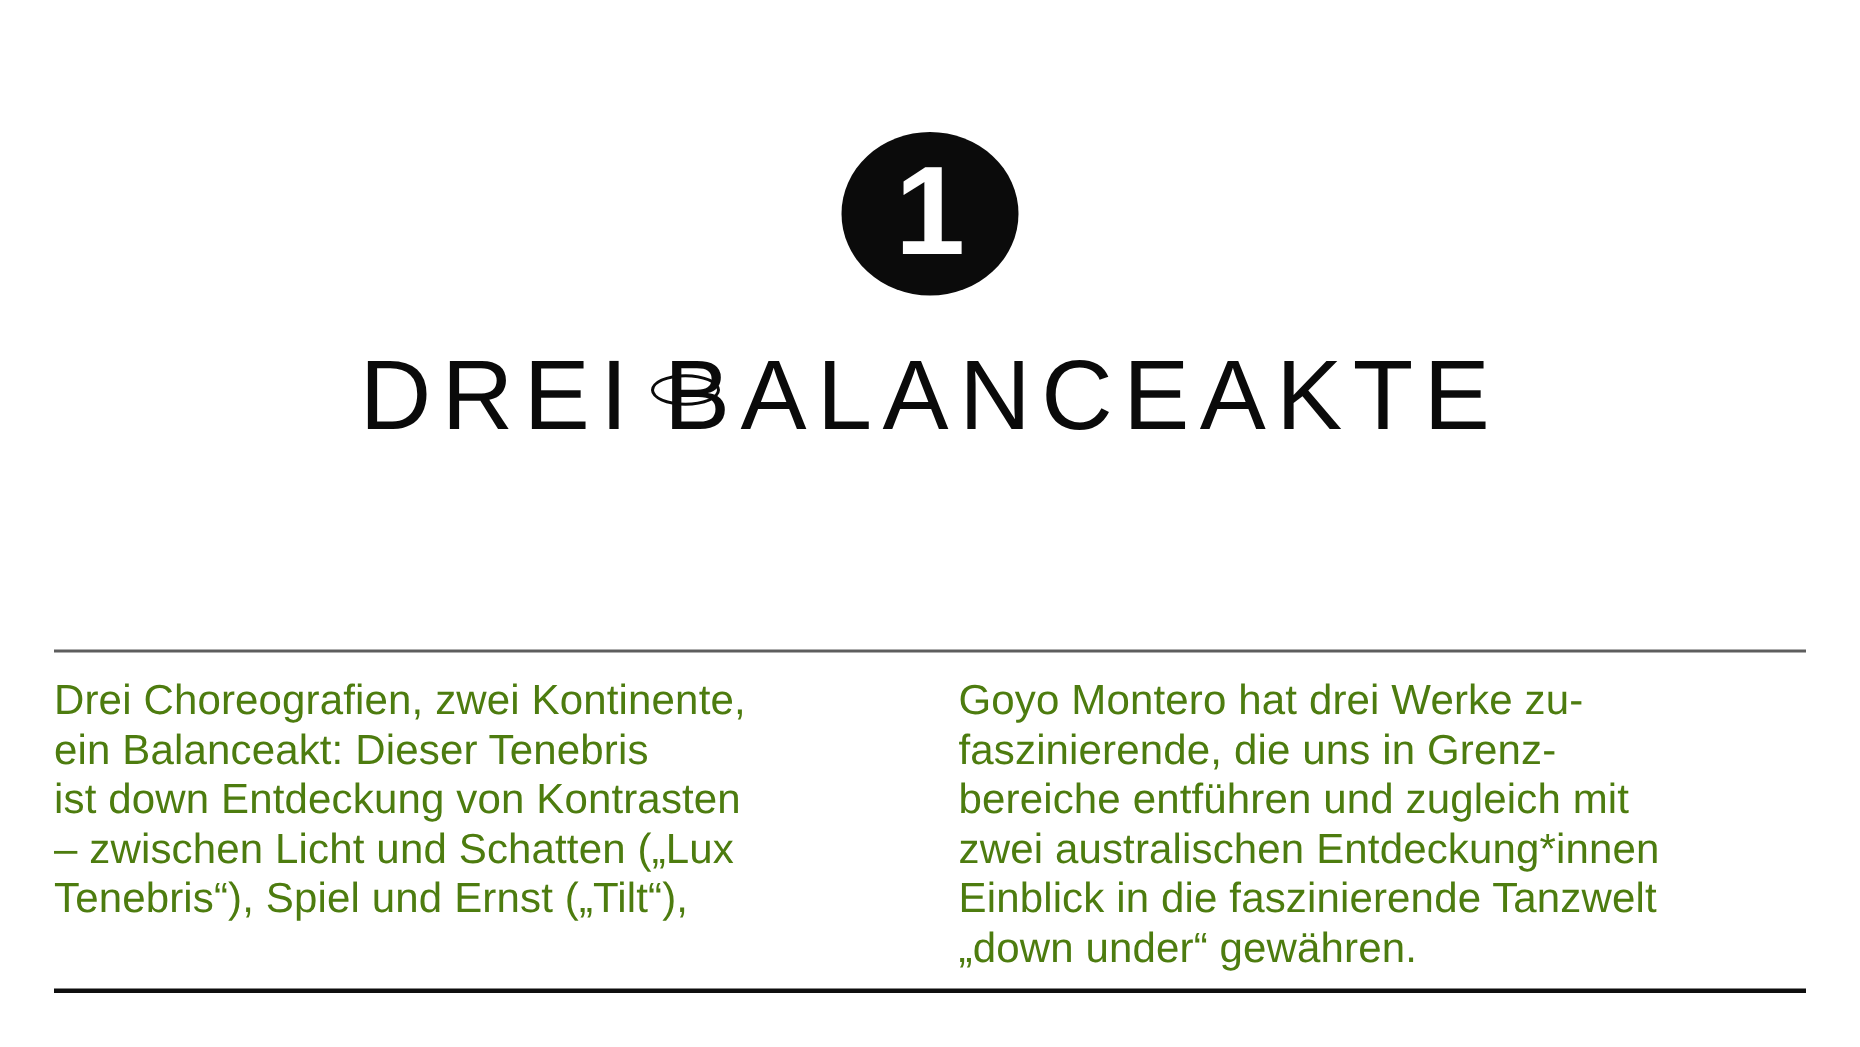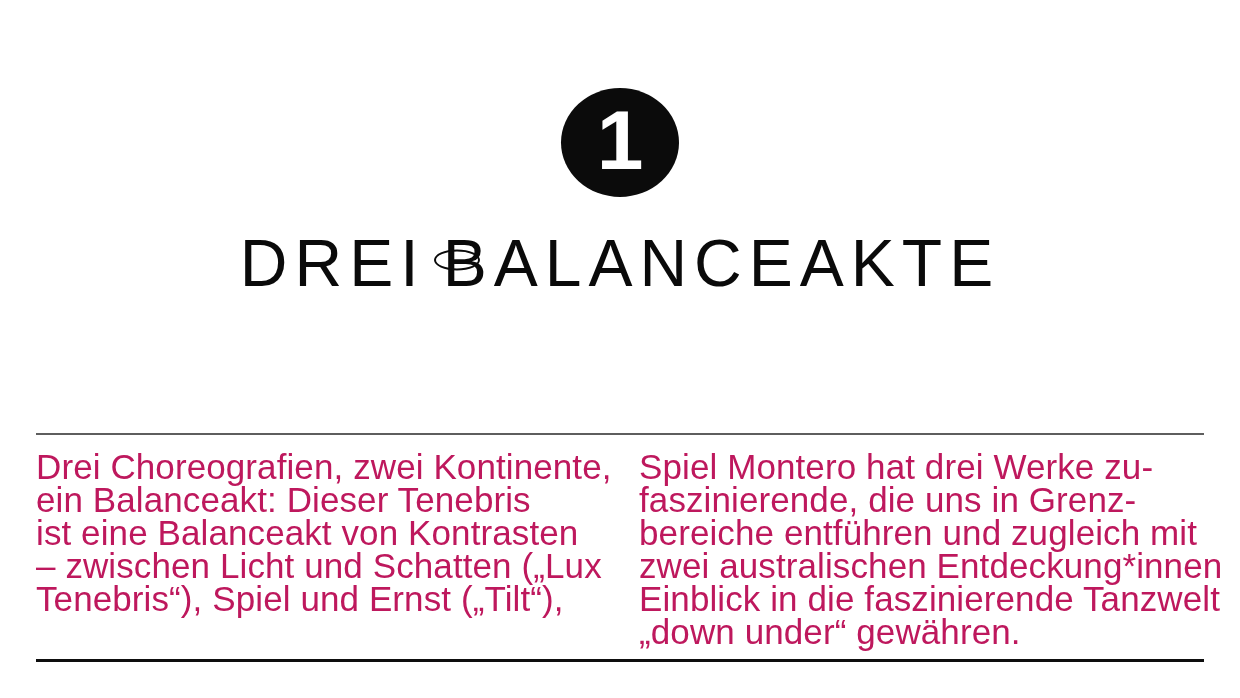--- a/index.html
+++ b/index.html
@@ -92,23 +92,23 @@
   .columns {
     position: absolute;
     top: 450px;
     left: 36px;
     width: 1168px;
     display: grid;
     grid-template-columns: 565px 565px;
     column-gap: 38px;
   }
   .col {
-    font-size: 35px;
+    font-size: 28px;
     line-height: 33px;
-    color: #be185d;
+    color: #4d7c0f;
     letter-spacing: 0.1px;
     font-weight: 400;
   }
   .col .line { white-space: nowrap; }
 </style>
 </head>
 <body>
 
 <div class="page">
 
@@ -119,26 +119,26 @@
   <h1 class="heading" style="margin:0;">
     <span class="pfx">DREI</span><span class="bwrap"><span>B</span><span class="b-ellipse"></span></span><span>ALANCEAKTE</span>
   </h1>
 
   <div class="rule-top"></div>
 
   <div class="columns">
     <div class="col">
       <div class="line">Drei Choreografien, zwei Kontinente,</div>
       <div class="line">ein Balanceakt: Dieser Tenebris</div>
-      <div class="line">ist eine Balanceakt von Kontrasten</div>
+      <div class="line">ist down Entdeckung von Kontrasten</div>
       <div class="line">– zwischen Licht und Schatten („Lux</div>
       <div class="line">Tenebris“), Spiel und Ernst („Tilt“),</div>
     </div>
     <div class="col">
-      <div class="line">Spiel Montero hat drei Werke zu-</div>
+      <div class="line">Goyo Montero hat drei Werke zu-</div>
       <div class="line">faszinierende, die uns in Grenz-</div>
       <div class="line">bereiche entführen und zugleich mit</div>
       <div class="line">zwei australischen Entdeckung*innen</div>
       <div class="line">Einblick in die faszinierende Tanzwelt</div>
       <div class="line">„down under“ gewähren.</div>
     </div>
   </div>
 
   <div class="rule-bottom"></div>
 

